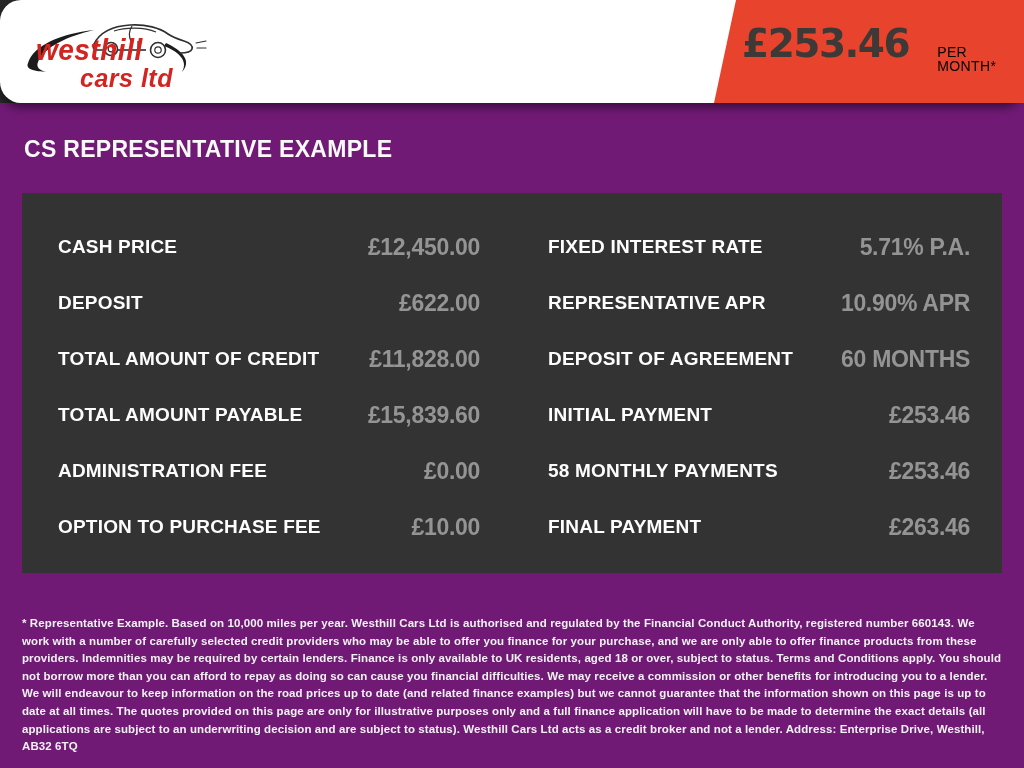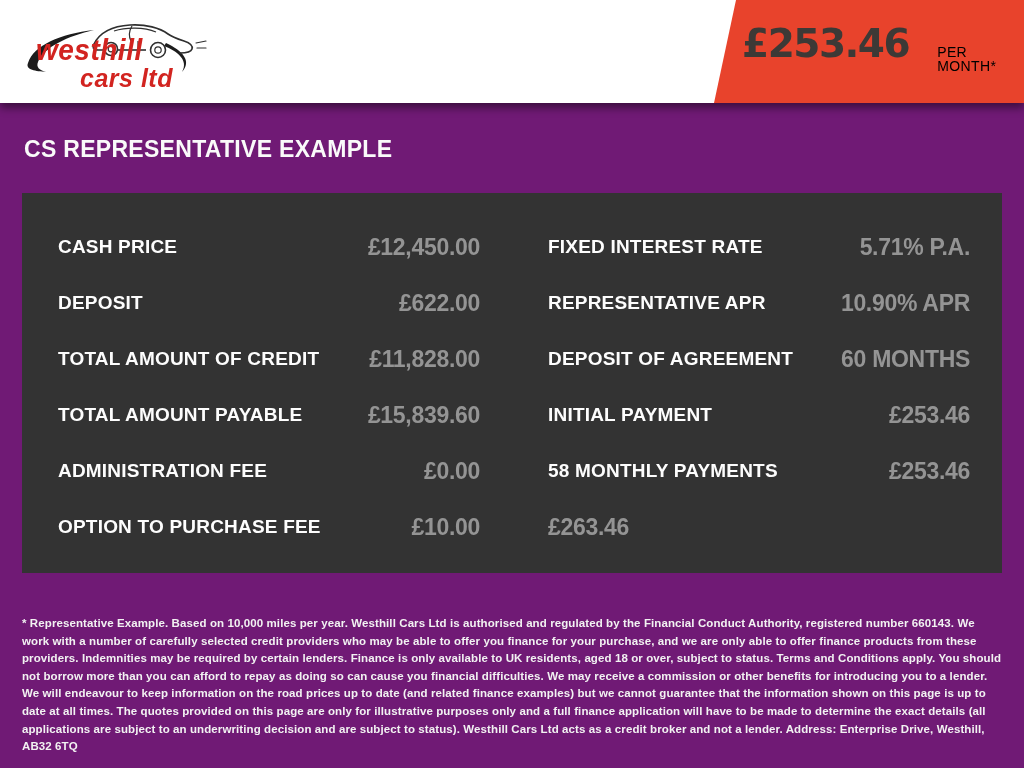--- a/index.html
+++ b/index.html
@@ -11,20 +11,21 @@
     font-family: "Liberation Sans", sans-serif;
   }
 
   
   .header {
     position: relative;
     width: 1024px; height: 103px;
     background: #ffffff;
     box-shadow: 0 5px 8px rgba(0,0,0,0.45);
     z-index: 2;
+    border-radius: 21px;
   }
   .logo-box {
     position: absolute;
     left: 16px; top: 2px;
     width: 215px; height: 98px;
     cursor: pointer;
   }
   .logo-box svg { position: absolute; left: 0; top: 0; }
   .logo-word1 {
     position: absolute; left: 20px; top: 33px;
@@ -194,20 +195,21 @@
       </div>
       <div class="finance-row">
         <span class="finance-label">INITIAL PAYMENT</span>
         <span class="finance-value">£253.46</span>
       </div>
       <div class="finance-row">
         <span class="finance-label">58 MONTHLY PAYMENTS</span>
         <span class="finance-value">£253.46</span>
       </div>
       <div class="finance-row">
+        <span class="finance-label">FINAL PAYMENT</span>
         <span class="finance-value">£263.46</span>
       </div>
     </div>
 
   </div>
 
   <p class="disclaimer">* Representative Example. Based on 10,000 miles per year. Westhill Cars Ltd is authorised and regulated by the Financial Conduct Authority, registered number 660143. We work with a number of carefully selected credit providers who may be able to offer you finance for your purchase, and we are only able to offer finance products from these providers. Indemnities may be required by certain lenders. Finance is only available to UK residents, aged 18 or over, subject to status. Terms and Conditions apply. You should not borrow more than you can afford to repay as doing so can cause you financial difficulties. We may receive a commission or other benefits for introducing you to a lender. We will endeavour to keep information on the road prices up to date (and related finance examples) but we cannot guarantee that the information shown on this page is up to date at all times. The quotes provided on this page are only for illustrative purposes only and a full finance application will have to be made to determine the exact details (all applications are subject to an underwriting decision and are subject to status). Westhill Cars Ltd acts as a credit broker and not a lender. Address: Enterprise Drive, Westhill, AB32 6TQ</p>
 </div>
 
 </body></html>

